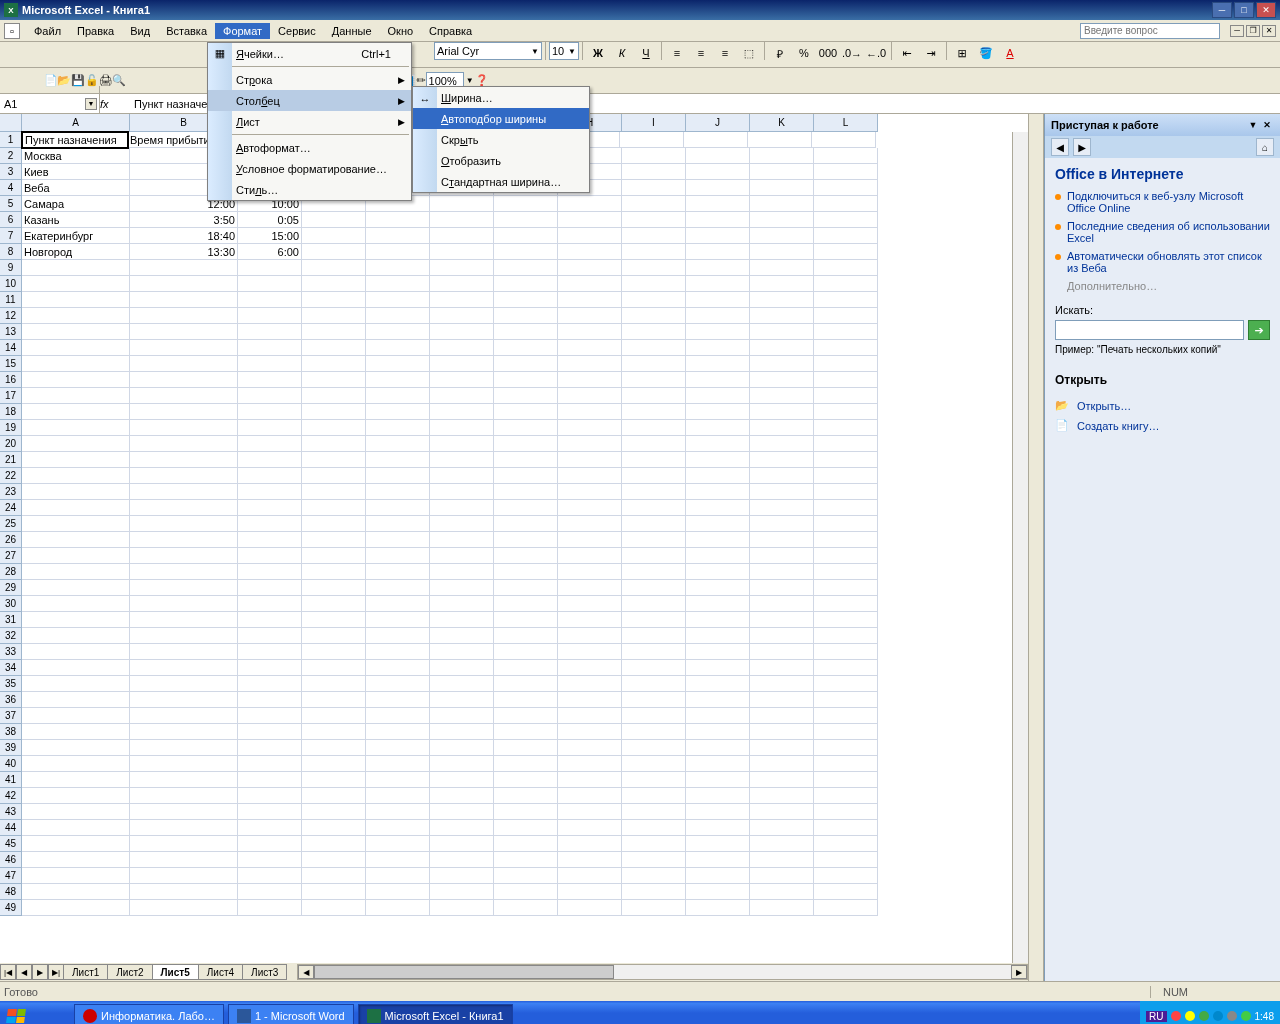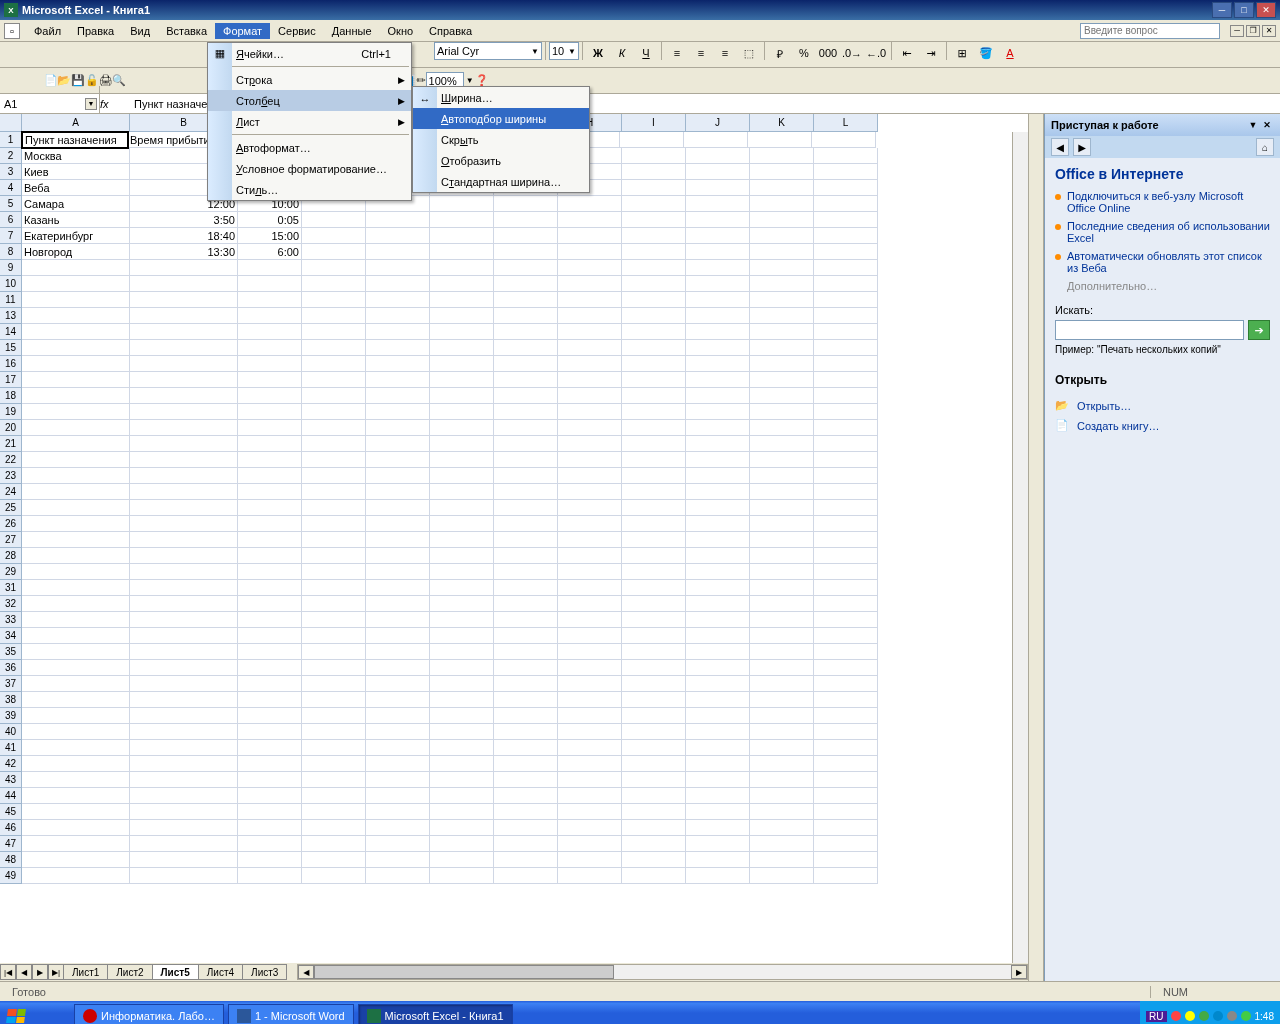--- a/index.html
+++ b/index.html
@@ -69,21 +69,21 @@
 .tp-search-row { display: flex; gap: 4px; }
 .tp-search-input { flex: 1; height: 20px; border: 1px solid #7f9db9; }
 .tp-search-btn { width: 22px; height: 20px; background: #4caf50; border: 1px solid #2e7d32; color: #fff; display:flex;align-items:center;justify-content:center; cursor:pointer;}
 .tp-example { font-size: 10px; margin-top: 4px; }
 .tp-open-section { margin-top: 18px; }
 .tp-open-section h3 { font-size: 12px; font-weight: bold; margin-bottom: 12px; }
 .tp-open-section .open-link { display: flex; align-items: center; gap: 6px; color: #003399; margin-bottom: 6px; cursor:pointer;}
 .tp-open-section .open-icon { width: 16px; height: 14px; }
 
 .statusbar { height: 20px; background: #ece9d8; border-top: 1px solid #aca899; display: flex; align-items: center; font-size: 11px; color:#555; }
-.statusbar .status-text { padding: 0 12px; }
+.statusbar .status-text { padding: 0 4px; }
 .statusbar .spacer { flex: 1; }
 .statusbar .num { padding: 0 12px; border-left: 1px solid #aca899; }
 
 .taskbar { height: 30px; background: linear-gradient(to bottom, #245edb 0%, #3c81f3 8%, #245edb 40%, #245edb 88%, #1941a5 100%); display: flex; align-items: center; color: #fff; font-size: 11px; }
 .taskbar .start { width: 24px; height: 24px; margin: 0 4px; border-radius: 3px; display:flex;align-items:center;justify-content:center; cursor:pointer;}
 .taskbar .task-btn { height: 24px; padding: 0 8px; background: #3c81f3; border: 1px solid #1941a5; margin: 0 2px; display: flex; align-items: center; gap: 4px; cursor:pointer; max-width: 170px;}
 .taskbar .task-btn.active { background: #1941a5; box-shadow: inset 1px 1px 2px rgba(0,0,0,.3); }
 .taskbar .tb-icon { width: 14px; height: 14px; }
 .taskbar .tray { margin-left: auto; display: flex; align-items: center; gap: 4px; padding: 0 6px; background: #0d9eec; height:100%;}
 .taskbar .lang { background: #4c1d95; padding: 0 3px; font-size: 10px; }
@@ -393,20 +393,35 @@
           <div class="cell col-E"></div>
           <div class="cell col-F"></div>
           <div class="cell col-G"></div>
           <div class="cell col-H"></div>
           <div class="cell col-I"></div>
           <div class="cell col-J"></div>
           <div class="cell col-K"></div>
           <div class="cell col-L"></div>
         </div>
         <div class="grid-row">
+          <div class="row-header">12</div>
+          <div class="cell col-A"></div>
+          <div class="cell col-B"></div>
+          <div class="cell col-C"></div>
+          <div class="cell col-D"></div>
+          <div class="cell col-E"></div>
+          <div class="cell col-F"></div>
+          <div class="cell col-G"></div>
+          <div class="cell col-H"></div>
+          <div class="cell col-I"></div>
+          <div class="cell col-J"></div>
+          <div class="cell col-K"></div>
+          <div class="cell col-L"></div>
+        </div>
+        <div class="grid-row">
           <div class="row-header">13</div>
           <div class="cell col-A"></div>
           <div class="cell col-B"></div>
           <div class="cell col-C"></div>
           <div class="cell col-D"></div>
           <div class="cell col-E"></div>
           <div class="cell col-F"></div>
           <div class="cell col-G"></div>
           <div class="cell col-H"></div>
           <div class="cell col-I"></div>
@@ -634,20 +649,35 @@
           <div class="cell col-F"></div>
           <div class="cell col-G"></div>
           <div class="cell col-H"></div>
           <div class="cell col-I"></div>
           <div class="cell col-J"></div>
           <div class="cell col-K"></div>
           <div class="cell col-L"></div>
         </div>
         <div class="grid-row">
           <div class="row-header">29</div>
+          <div class="cell col-A"></div>
+          <div class="cell col-B"></div>
+          <div class="cell col-C"></div>
+          <div class="cell col-D"></div>
+          <div class="cell col-E"></div>
+          <div class="cell col-F"></div>
+          <div class="cell col-G"></div>
+          <div class="cell col-H"></div>
+          <div class="cell col-I"></div>
+          <div class="cell col-J"></div>
+          <div class="cell col-K"></div>
+          <div class="cell col-L"></div>
+        </div>
+        <div class="grid-row">
+          <div class="row-header">30</div>
           <div class="cell col-A"></div>
           <div class="cell col-B"></div>
           <div class="cell col-C"></div>
           <div class="cell col-D"></div>
           <div class="cell col-E"></div>
           <div class="cell col-F"></div>
           <div class="cell col-G"></div>
           <div class="cell col-H"></div>
           <div class="cell col-I"></div>
           <div class="cell col-J"></div>

